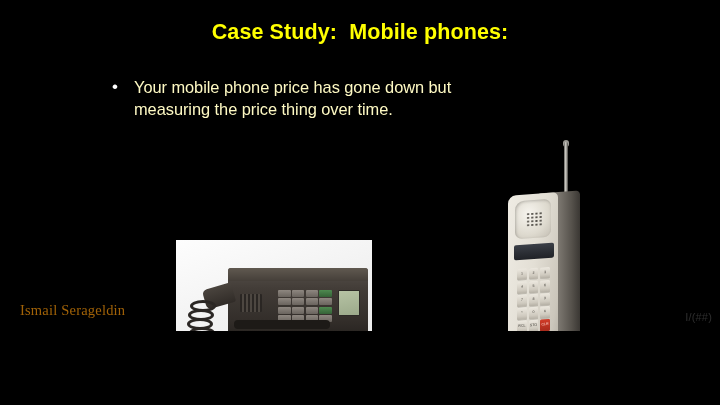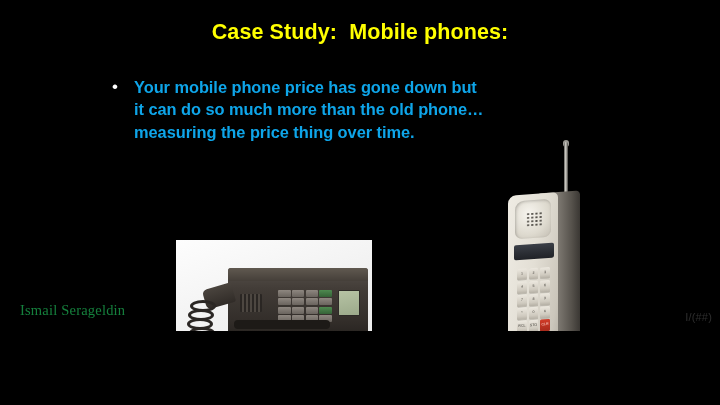--- a/index.html
+++ b/index.html
@@ -50,23 +50,23 @@
   .bullet-dot {
     position: absolute;
     left: 4px;
     top: 0px;
     color: #ffffff;
     font-size: 17px;
     line-height: 22.5px;
   }
   .bullet-text {
     display: block;
-    color: #0ea5e9;
+    color: #fef9c3;
     font-size: 16.4px;
-    font-weight: bold;
+    font-weight: normal;
     line-height: 22.4px;
     letter-spacing: -0.05px;
   }
 
   
   #panasonic-photo {
     position: absolute;
     left: 176px;
     top: 240px;
     width: 196px;
@@ -319,21 +319,21 @@
     height: 3.2px;
     background: #6e6a64;
     border-radius: 2px;
   }
 
   
   #author {
     position: absolute;
     left: 20px;
     bottom: 12px;
-    color: #15803d;
+    color: #a16207;
     font-family: "Liberation Serif", serif;
     font-size: 14.5px;
     letter-spacing: 0.2px;
   }
   #page-marker {
     position: absolute;
     right: 8px;
     bottom: 8px;
     color: #2e2e2e;
     font-family: "Liberation Sans", sans-serif;
@@ -345,21 +345,20 @@
 <body>
 
 <div id="slide">
 
   <div id="slide-title">Case Study:  Mobile phones:</div>
 
   <div id="body-block">
     <div class="bullet-row">
       <span class="bullet-dot">•</span>
       <span class="bullet-text">Your mobile phone price has gone down but</span>
-      <span class="bullet-text">it can do so much more than the old phone…</span>
       <span class="bullet-text">measuring the price thing over time.</span>
     </div>
   </div>
 
   <div id="panasonic-photo">
     <div id="pana-base">
       <div id="pana-brand">Panasonic</div>
     </div>
     <div id="pana-body">
       <div id="pana-top-lip"></div>

